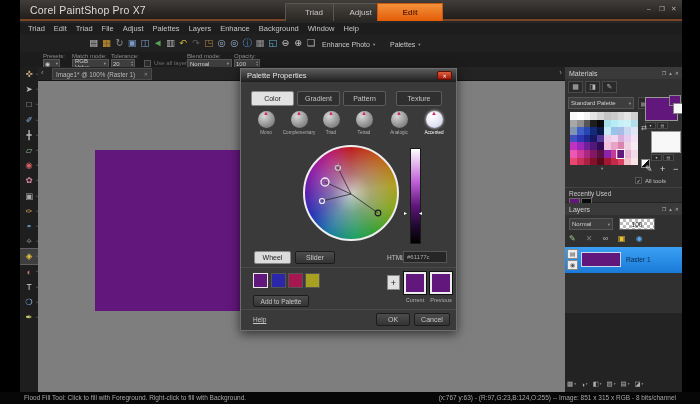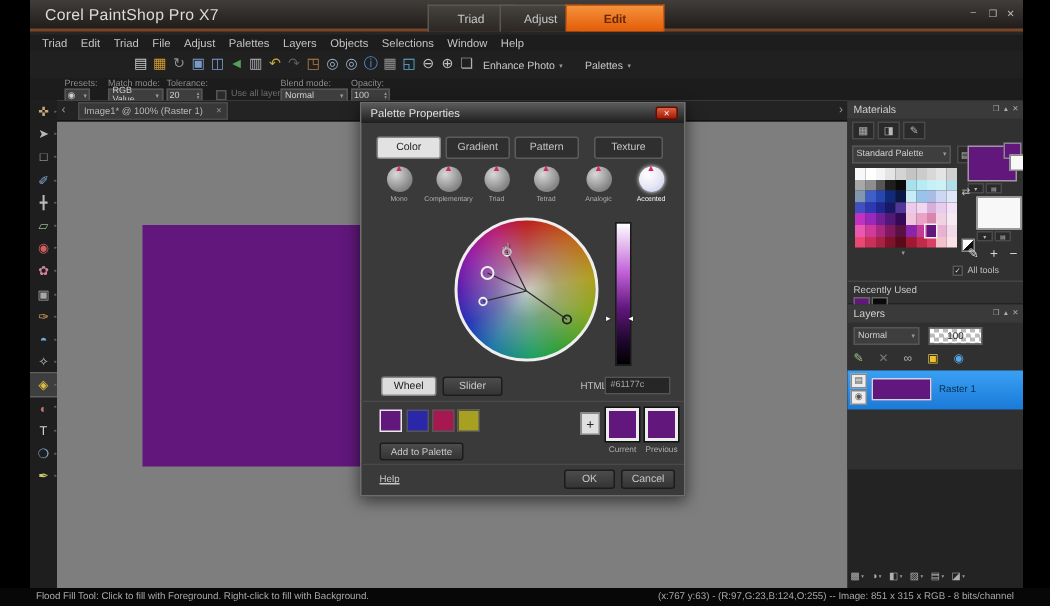--- a/index.html
+++ b/index.html
@@ -128,22 +128,22 @@
 
     <div class="menubar">
 
     <span class="menu-item">Triad</span>
         <span class="menu-item">Edit</span>
         <span class="menu-item">Triad</span>
         <span class="menu-item">File</span>
         <span class="menu-item">Adjust</span>
         <span class="menu-item">Palettes</span>
         <span class="menu-item">Layers</span>
-        <span class="menu-item">Objects</span>
-        <span class="menu-item">Selections</span>
+        <span class="menu-item">Enhance</span>
+        <span class="menu-item">Background</span>
         <span class="menu-item">Window</span>
         <span class="menu-item">Help</span>
       </div>
 
     <div class="toolbar">
       <div class="tb-icons">
 
       <span class="tb-icon" style="color: rgb(200, 200, 200);">▤</span>
           <span class="tb-icon" style="color: rgb(208, 154, 48);">▦</span>
           <span class="tb-icon" style="color: rgb(144, 144, 144);">↻</span>

